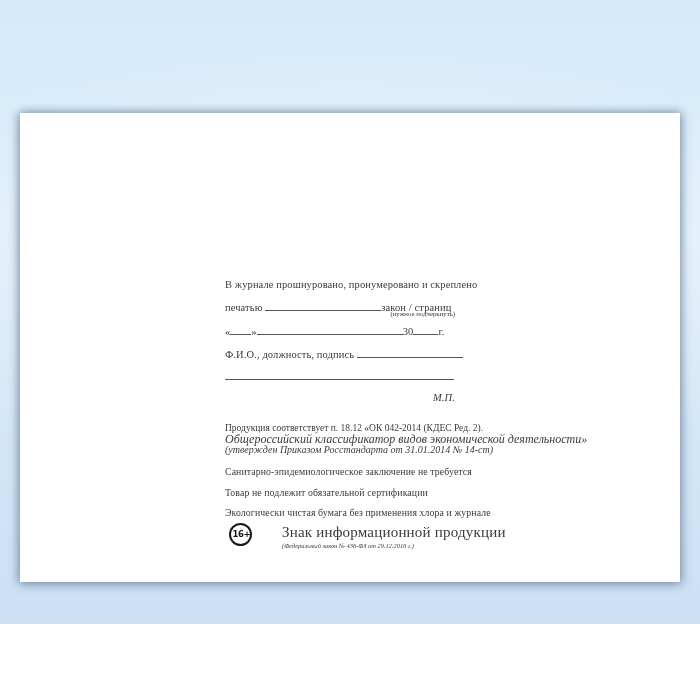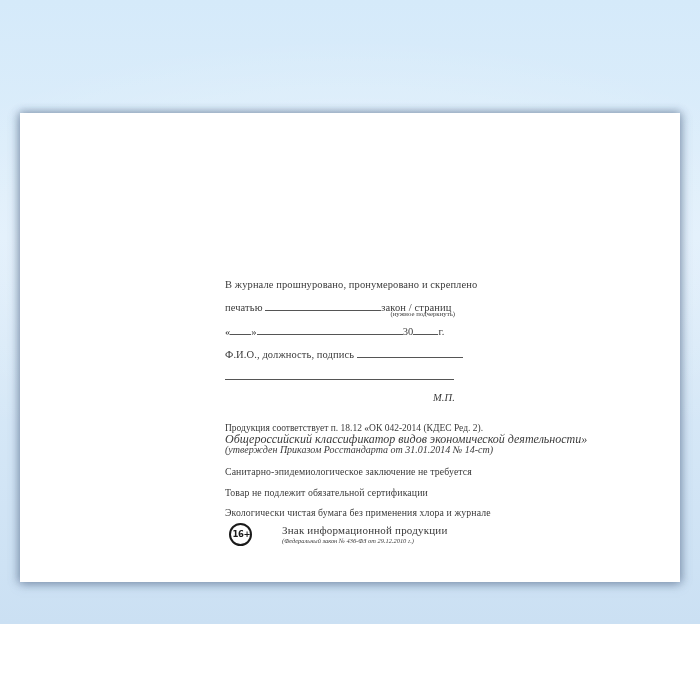--- a/index.html
+++ b/index.html
@@ -82,21 +82,21 @@
     border-radius: 50%;
     text-align: right;
     line-height: 19px;
     font-family: "DejaVu Sans", sans-serif;
     font-size: 8.5px;
     font-weight: bold;
     color: #1a1a1a;
     letter-spacing: -0.5px;
   }
   .age-text { position: absolute; left: 57px; top: 3px; }
-  .age-label { font-size: 11px; letter-spacing: 0.2px; }
+  .age-label { font-size: 15px; letter-spacing: 0.2px; }
   .age-law { font-size: 6.4px; margin-top: 0.5px; }
 </style>
 </head>
 <body>
 
 <div class="scene">
   <div class="page">
     <div class="content">
 
       <div class="row row-stitch fs-main">В журнале прошнуровано, пронумеровано и скреплено</div>

